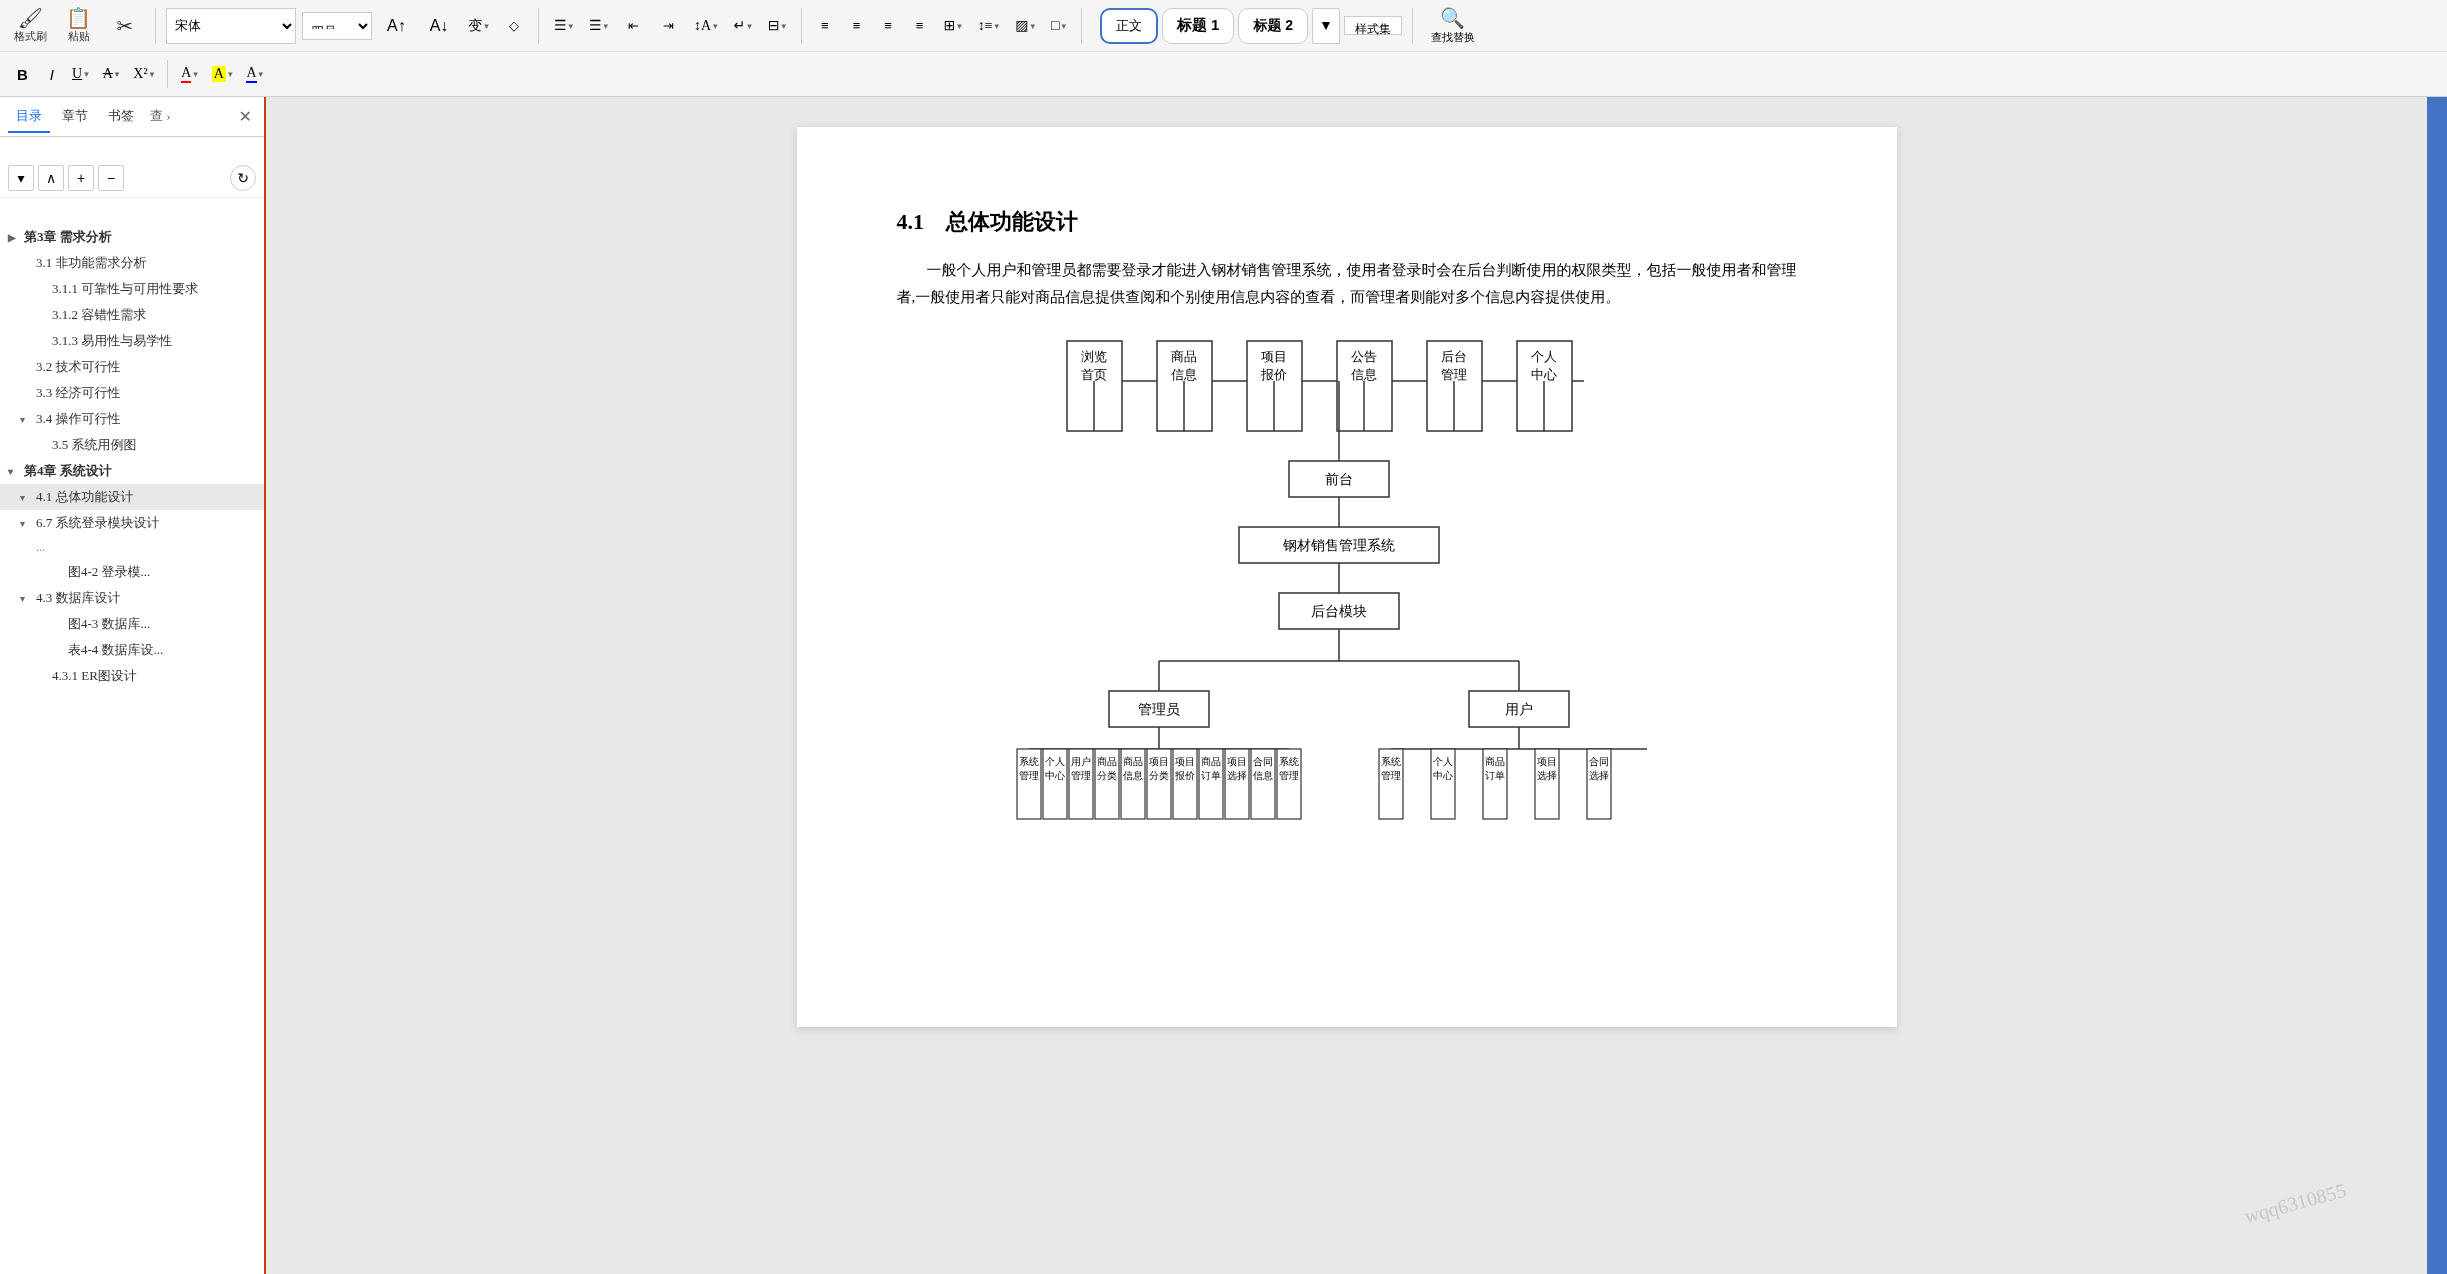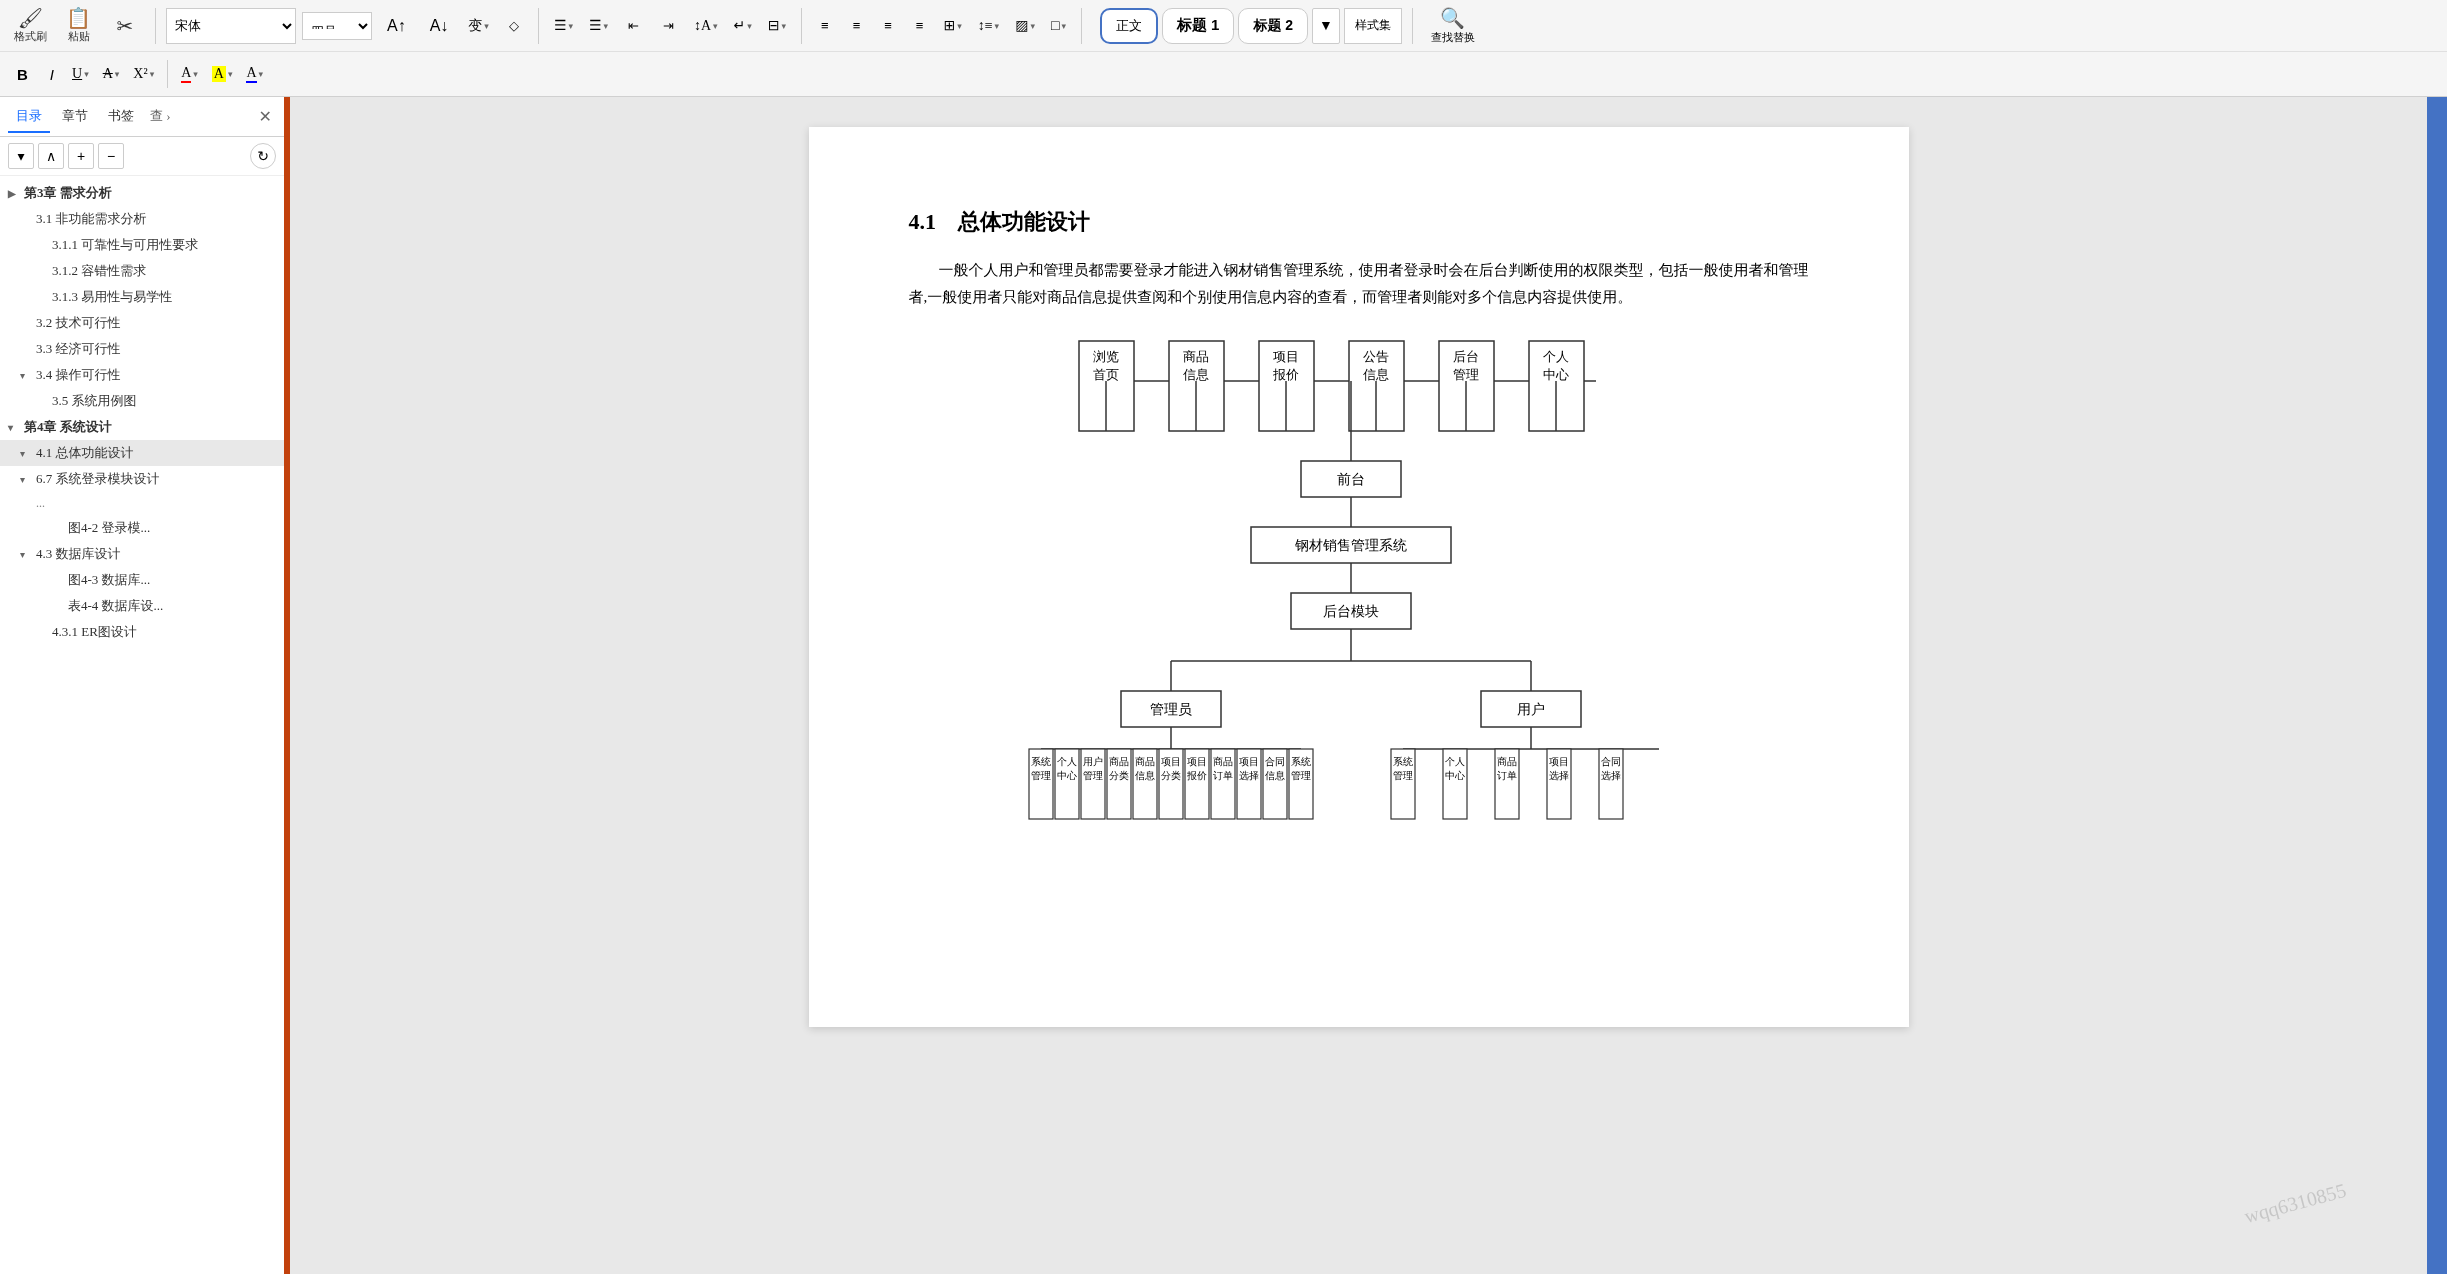--- a/index.html
+++ b/index.html
@@ -21,32 +21,32 @@
     .dropdown-btn { display: flex; align-items: center; gap: 2px; height: 28px; padding: 2px 4px; border: 1px solid transparent; background: transparent; cursor: pointer; border-radius: 2px; }
     .dropdown-arrow { font-size: 9px; color: #666; }
     
     
     .styles-panel { display: flex; align-items: center; gap: 4px; margin-left: 8px; }
     .style-btn { padding: 4px 14px; height: 36px; border: 1px solid #ccc; background: white; cursor: pointer; font-size: 13px; border-radius: 10px; }
     .style-btn.active { border: 2px solid #4472c4; }
     .style-btn-title1 { font-size: 15px; font-weight: bold; }
     .style-btn-title2 { font-size: 14px; font-weight: bold; }
     .styles-more { height: 36px; padding: 2px 6px; border: 1px solid #ccc; background: white; cursor: pointer; border-radius: 2px; display: flex; align-items: center; }
-    .styles-gallery-btn { padding: 4px 10px; height: 36px; border: 1px solid #ccc; background: white; cursor: pointer; font-size: 12px; }
+    .styles-gallery-btn { padding: 4px 10px; height: 19px; border: 1px solid #ccc; background: white; cursor: pointer; font-size: 12px; }
     
     
     .find-btn { display: flex; flex-direction: column; align-items: center; justify-content: center; padding: 4px 8px; cursor: pointer; min-width: 50px; }
     .find-btn .icon { font-size: 20px; }
     .find-btn .label { font-size: 11px; }
     
     
     .main-container { display: flex; height: calc(1274px - 96px); }
     
     
-    .left-panel { width: 290px; background: white; border-right: 6px solid #c2410c; display: flex; flex-direction: column; flex-shrink: 0; }
+    .left-panel { width: 266px; background: white; border-right: 2px solid #c2410c; display: flex; flex-direction: column; flex-shrink: 0; gap: 22px; }
     .left-panel-tabs { display: flex; align-items: center; border-bottom: 1px solid #d0d0d0; padding: 0 8px; height: 40px; gap: 4px; }
     .panel-tab { padding: 6px 8px; cursor: pointer; font-size: 13px; color: #333; border-bottom: 2px solid transparent; }
     .panel-tab.active { color: #1a6eff; border-bottom: 2px solid #1a6eff; }
     .panel-tab-more { cursor: pointer; font-size: 13px; color: #666; padding: 4px; }
     .panel-close { margin-left: auto; cursor: pointer; font-size: 16px; color: #666; padding: 4px; }
     
     .panel-controls { display: flex; align-items: center; padding: 6px 8px; gap: 4px; border-bottom: 1px solid #eee; }
     .panel-ctrl-btn { width: 26px; height: 26px; border: 1px solid #ccc; background: white; cursor: pointer; border-radius: 2px; display: flex; align-items: center; justify-content: center; font-size: 14px; }
     .panel-refresh-btn { margin-left: auto; width: 26px; height: 26px; border: 1px solid #ccc; background: white; cursor: pointer; border-radius: 50%; display: flex; align-items: center; justify-content: center; font-size: 14px; }
     

